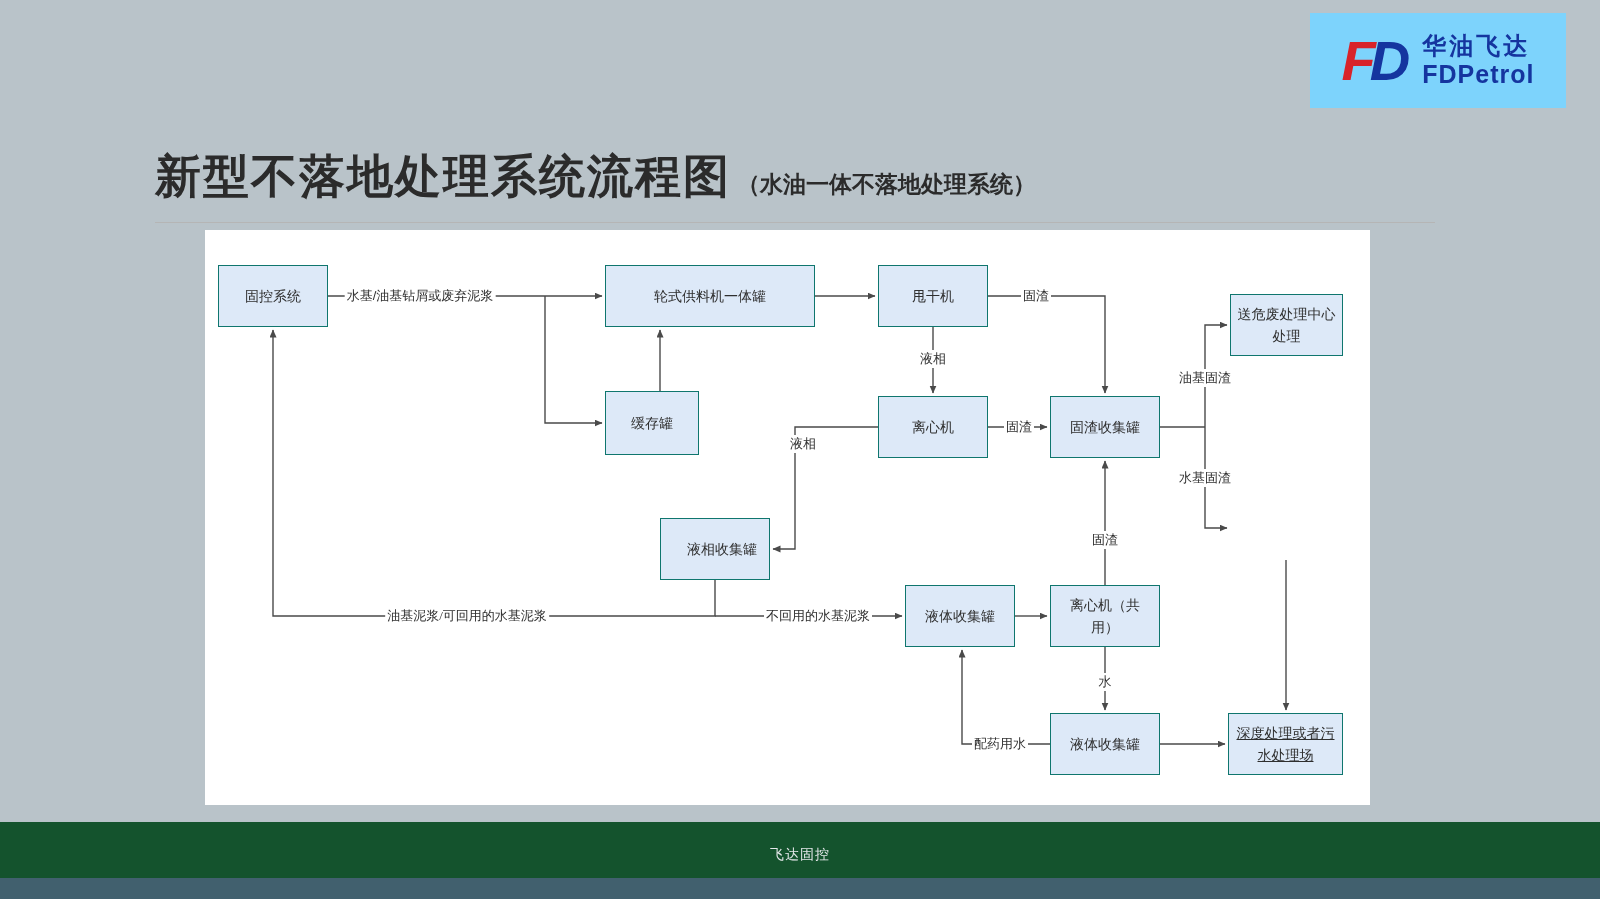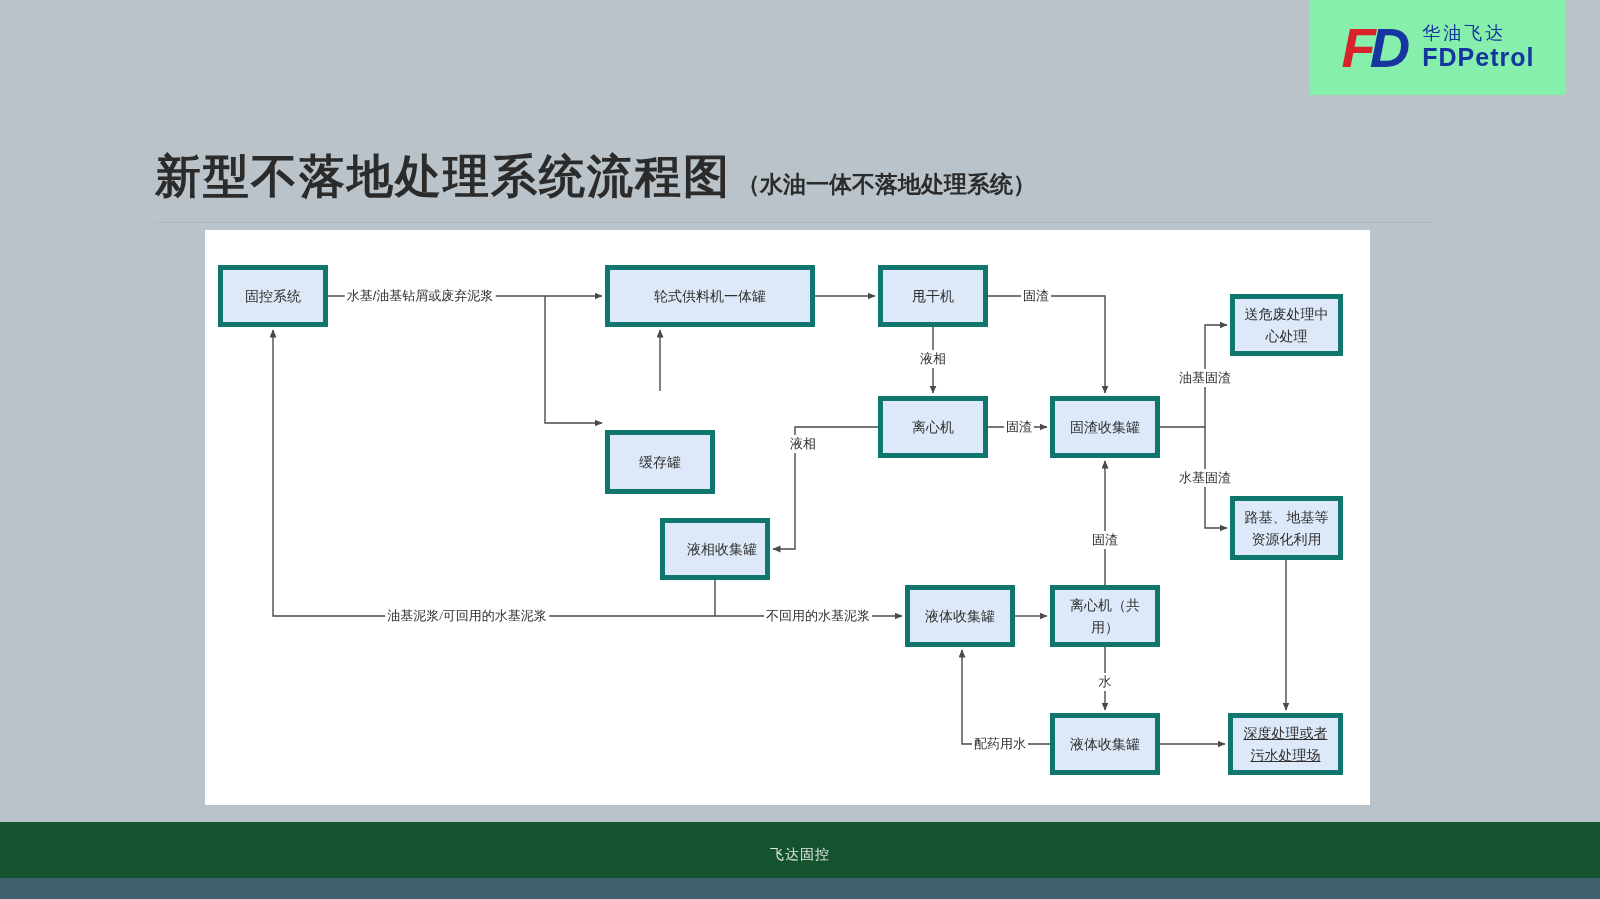--- a/index.html
+++ b/index.html
@@ -1,33 +1,33 @@
 <!DOCTYPE html>
 <html><head>
 <meta charset="utf-8">
 <style>
   html,body{margin:0;padding:0;}
   body{width:1600px;height:899px;position:relative;overflow:hidden;background:#b9c3c9;font-family:"Liberation Sans","DejaVu Sans",sans-serif;}
 
-  .logo-box{position:absolute;top:0;right:34px;width:256px;height:95px;background:#86efac;display:flex;align-items:center;justify-content:center;gap:12px;}
+  .logo-box{position:absolute;top:13px;right:34px;width:256px;height:95px;background:#7dd3fc;display:flex;align-items:center;justify-content:center;gap:12px;}
   .logo-mark{font-style:italic;font-weight:900;font-size:56px;letter-spacing:-6px;line-height:1;padding-right:6px;}
   .logo-f{color:#d8232a;}
   .logo-d{color:#15359f;}
   .logo-text{display:flex;flex-direction:column;line-height:1.15;}
-  .logo-cn{color:#15359f;font-weight:normal;font-size:18px;letter-spacing:3px;}
+  .logo-cn{color:#15359f;font-weight:bold;font-size:24px;letter-spacing:3px;}
   .logo-en{color:#15359f;font-weight:bold;font-size:25px;letter-spacing:1px;}
 
   .title-row{position:absolute;left:155px;top:146px;white-space:nowrap;color:#2b2b2b;}
   .title-main{font-size:46px;font-weight:bold;letter-spacing:2px;}
   .title-sub{font-size:23px;font-weight:bold;margin-left:6px;}
   .title-rule{position:absolute;left:155px;top:222px;width:1280px;border:none;border-top:1px solid #b5b5b5;margin:0;}
 
   .canvas{position:absolute;left:205px;top:230px;width:1165px;height:575px;background:#ffffff;}
   .flow-svg{position:absolute;left:0;top:0;}
-  .node{position:absolute;background:#dde9f8;border:5px solid #0f766e;display:flex;align-items:center;justify-content:center;text-align:center;font-size:14px;color:#2f2f2f;box-sizing:border-box;padding:3px 6px;line-height:1.6;}
+  .node{position:absolute;background:#dde9f8;border:1px solid #0f766e;display:flex;align-items:center;justify-content:center;text-align:center;font-size:14px;color:#2f2f2f;box-sizing:border-box;padding:3px 6px;line-height:1.6;}
   .elabel{position:absolute;transform:translate(-50%,-50%);background:#ffffff;padding:0 2px;font-size:13px;color:#2f2f2f;white-space:nowrap;}
 
   .footer-band{position:absolute;left:0;top:822px;width:1600px;height:56px;background:#14532d;}
   .footer-strip{position:absolute;left:0;top:878px;width:1600px;height:21px;background:#41606e;}
   .footer-text{text-align:center;padding-top:24px;font-size:14px;color:#e3e7e9;letter-spacing:1px;}
 </style>
 </head>
 <body>
 
 <div class="logo-box">
@@ -70,25 +70,24 @@
       <path d="M955,197 H1000"></path>
       <path d="M1000,197 V95 H1022" marker-end="url(#arrow)"></path>
       <path d="M1000,197 V298 H1022" marker-end="url(#arrow)"></path>
       <path d="M1081,330 V480" marker-end="url(#arrow)"></path>
     </g>
   </svg>
 
   <div class="node" style="left:13px;top:35px;width:110px;height:62px;">固控系统</div>
   <div class="node" style="left:400px;top:35px;width:210px;height:62px;">轮式供料机一体罐</div>
   <div class="node" style="left:673px;top:35px;width:110px;height:62px;">甩干机</div>
-  <div class="node" style="left:400px;top:161px;width:110px;height:64px;margin-top:39px;">缓存罐</div>
+  <div class="node" style="left:400px;top:161px;width:94px;height:64px;">缓存罐</div>
   <div class="node" style="left:673px;top:166px;width:110px;height:62px;">离心机</div>
   <div class="node" style="left:845px;top:166px;width:110px;height:62px;">固渣收集罐</div>
   <div class="node" style="left:1025px;top:64px;width:113px;height:62px;">送危废处理中心处理</div>
-  <div class="node" style="left:1025px;top:266px;width:113px;height:64px;">路基、地基等资源化利用</div>
   <div class="node" style="left:455px;top:288px;width:110px;height:62px;padding-left:20px;">液相收集罐</div>
   <div class="node" style="left:700px;top:355px;width:110px;height:62px;">液体收集罐</div>
   <div class="node" style="left:845px;top:355px;width:110px;height:62px;">离心机（共用）</div>
   <div class="node" style="left:845px;top:483px;width:110px;height:62px;">液体收集罐</div>
   <div class="node" style="left:1023px;top:483px;width:115px;height:62px;text-decoration:underline;">深度处理或者污水处理场</div>
 
   <div class="elabel" style="left:215px;top:66px;">水基/油基钻屑或废弃泥浆</div>
   <div class="elabel" style="left:728px;top:129px;">液相</div>
   <div class="elabel" style="left:831px;top:66px;">固渣</div>
   <div class="elabel" style="left:814px;top:197px;">固渣</div>

